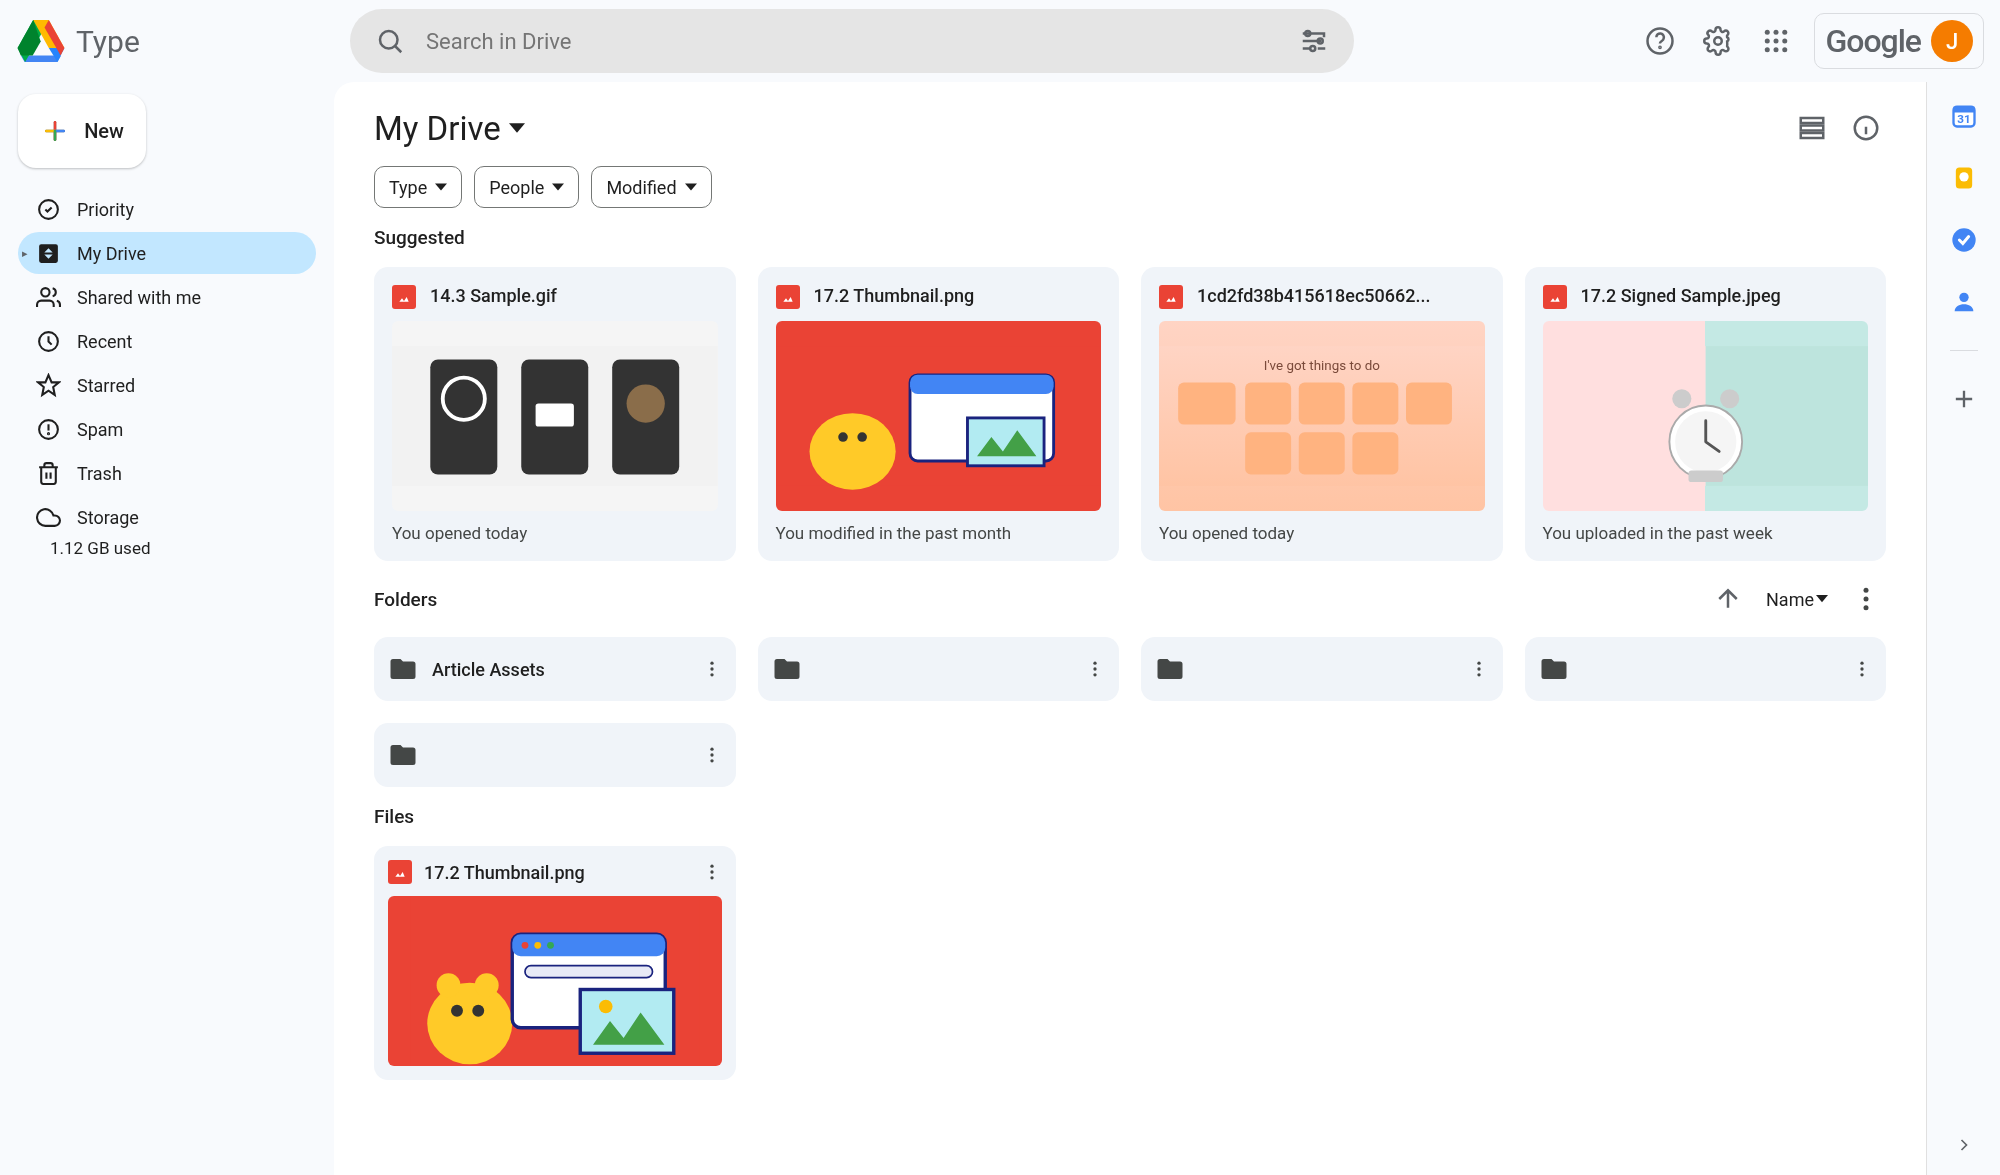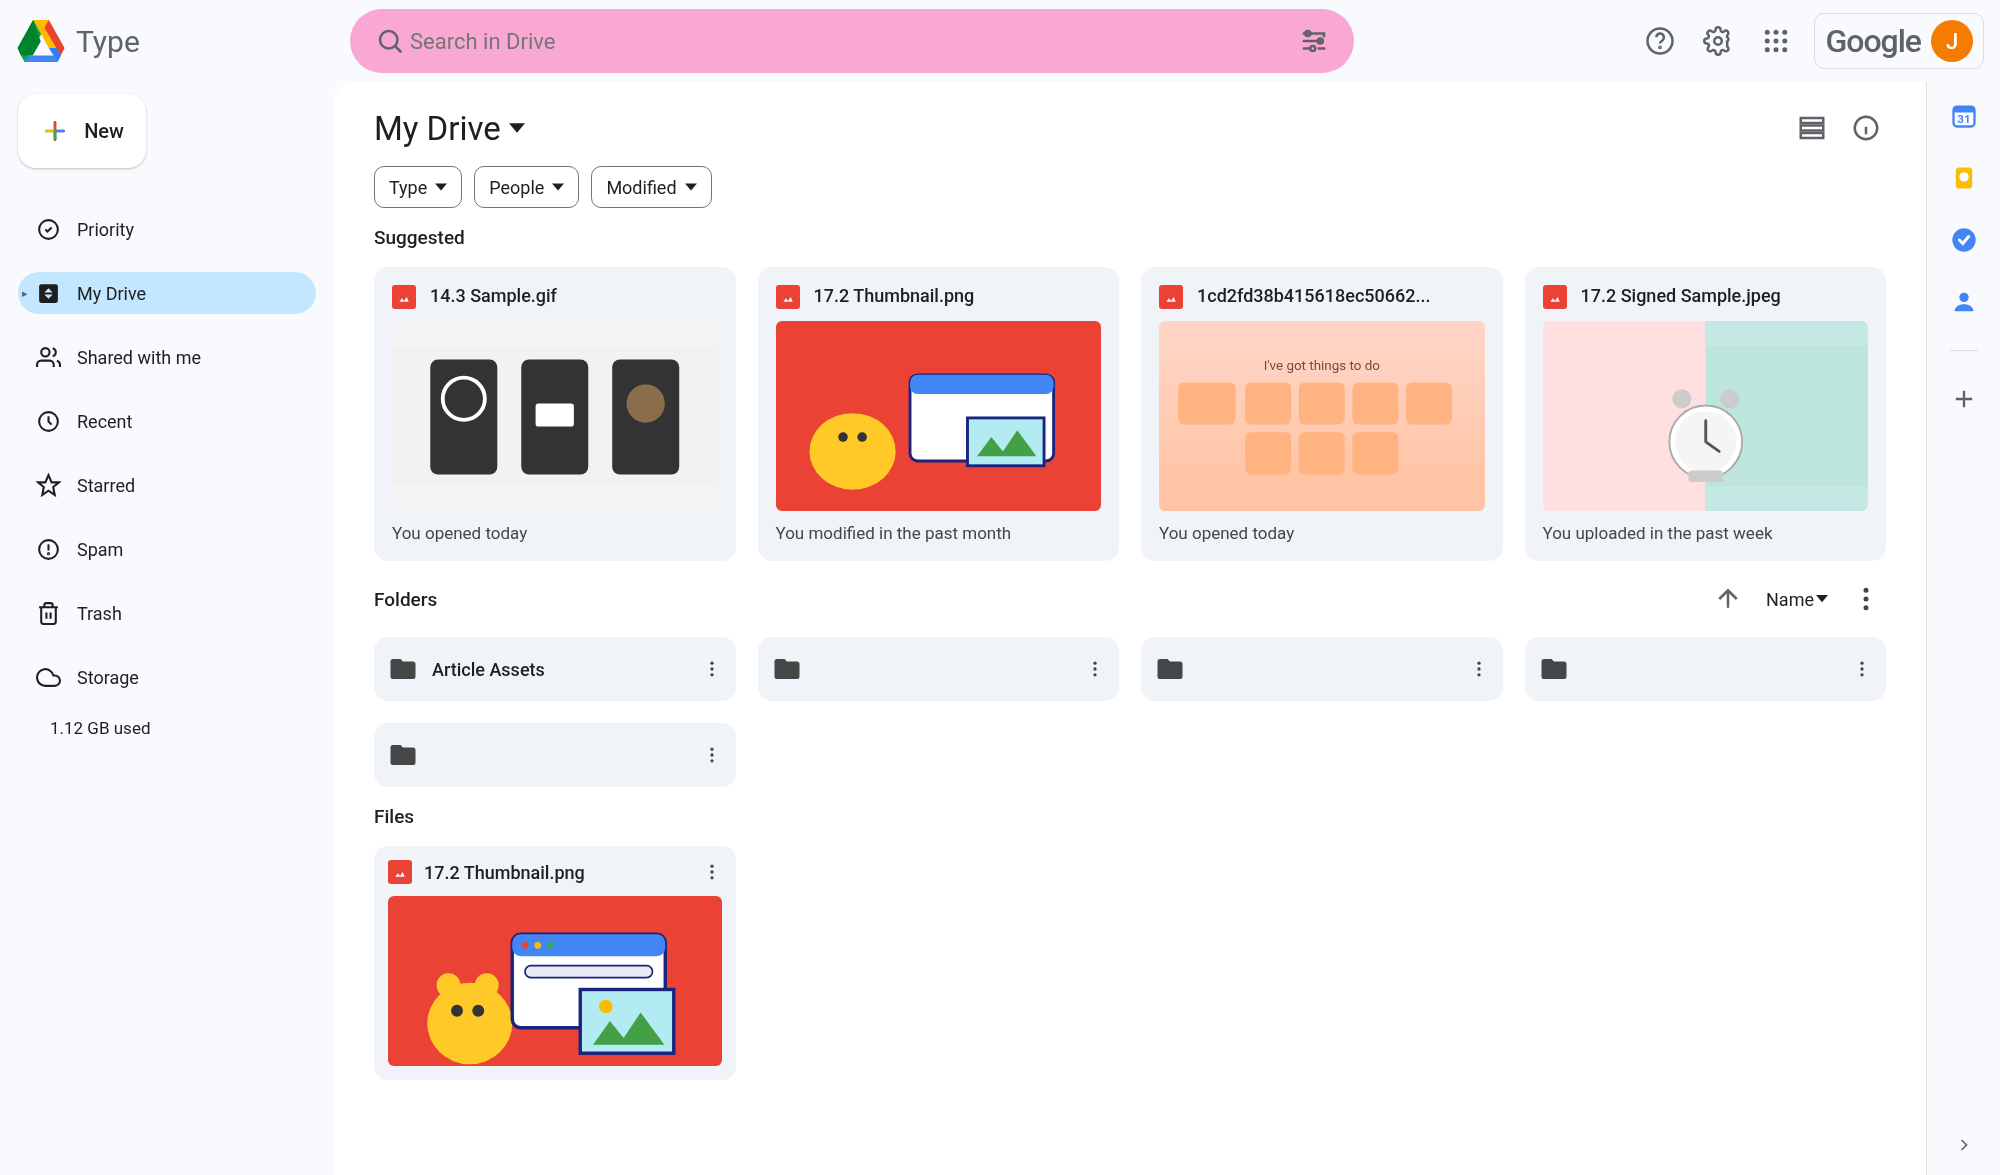--- a/index.html
+++ b/index.html
@@ -5,32 +5,32 @@
 * { box-sizing: border-box; margin: 0; padding: 0; font-family: 'Google Sans', Roboto, Arial, sans-serif; }
 body { background: #f8fafd; color: #1f1f1f; width: 2000px; height: 1175px; overflow: hidden; }
 .app { display: flex; flex-direction: column; height: 100%; }
 
 
 .header { display: flex; align-items: center; padding: 8px 16px; height: 82px; gap: 16px; }
 .logo-area { display: flex; align-items: center; gap: 10px; width: 318px; }
 .drive-logo { width: 50px; height: 42px; }
 .drive-logo svg { width: 100%; height: 100%; }
 .app-name { font-size: 30px; color: #5f6368; }
-.search-bar { flex: 1; max-width: 1004px; height: 64px; background: #f9a8d4; border-radius: 32px; display: flex; align-items: center; padding: 0 20px; }
+.search-bar { flex: 1; max-width: 1004px; height: 64px; background: #e5e5e5; border-radius: 32px; display: flex; align-items: center; padding: 0 20px; gap: 16px; }
 .search-bar input { flex: 1; border: none; background: transparent; font-size: 22px; outline: none; color: #5f6368; }
 .header-actions { display: flex; align-items: center; gap: 18px; margin-left: auto; }
 .icon-btn { width: 40px; height: 40px; border-radius: 50%; display: flex; align-items: center; justify-content: center; cursor: pointer; color: #5f6368; }
 .icon-btn svg { width: 30px; height: 30px; }
 .google-box { display: flex; align-items: center; gap: 10px; padding: 6px 10px; border: 1px solid #dadce0; border-radius: 10px; }
 .google-text { font-size: 32px; font-weight: 500; color: #5f6368; letter-spacing: -1px;}
 .avatar { width: 42px; height: 42px; border-radius: 50%; background: #f57c00; color: #fff; display: flex; align-items: center; justify-content: center; font-size: 22px; font-weight: 500; }
 
 
 .body { display: flex; flex: 1; overflow: hidden; }
-.sidebar { width: 334px; padding: 12px 18px 0 18px; display: flex; flex-direction: column; gap: 22px; }
+.sidebar { width: 334px; padding: 12px 18px 0 18px; display: flex; flex-direction: column; gap: 2px; }
 .new-btn { width: 128px; height: 74px; background: #fff; border-radius: 18px; box-shadow: 0 1px 3px rgba(0,0,0,0.15), 0 1px 2px rgba(0,0,0,0.1); display:flex; align-items:center; justify-content:center; gap:14px; font-size:20px; font-weight:500; color:#1f1f1f; cursor:pointer; margin-bottom: 18px; }
 .new-btn svg { width: 30px; height: 30px; }
 .nav-item { display:flex; align-items:center; gap: 16px; height: 42px; border-radius: 21px; padding: 0 18px; font-size: 18px; color:#1f1f1f; cursor:pointer; position:relative;}
 .nav-item.active { background: #c2e7ff; }
 .nav-item svg { width: 25px; height: 25px; color:#1f1f1f; }
 .nav-caret {position:absolute; left: 4px; font-size:11px; color:#5f6368;}
 .storage-used { font-size: 17px; color:#1f1f1f; padding-left: 32px; margin-top:-2px;}
 
 
 .main { flex:1; background:#fff; border-radius: 20px 0 0 0; margin-top: 0px; padding: 26px 40px; overflow-y:auto; display:flex; flex-direction:column; gap: 18px; }

